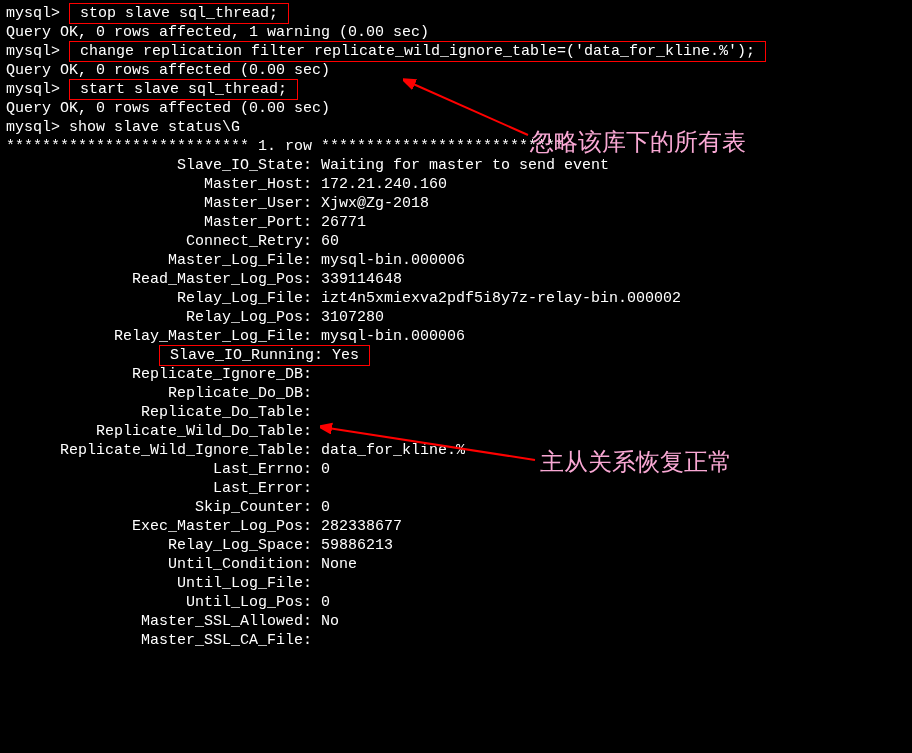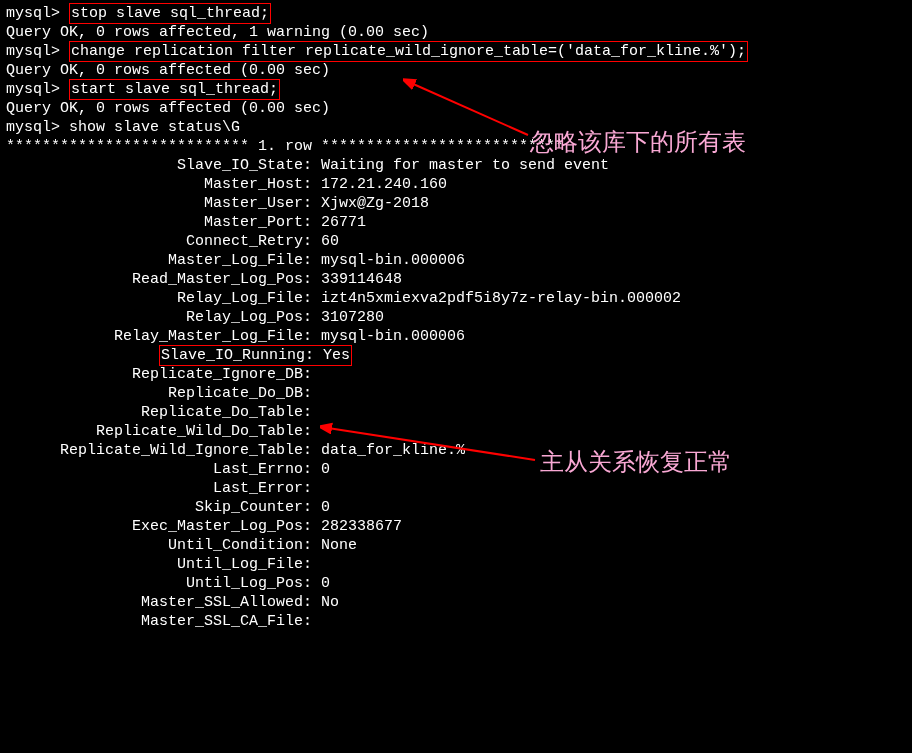--- a/index.html
+++ b/index.html
@@ -13,21 +13,21 @@
     width: 912px;
     height: 753px;
     box-sizing: border-box;
     overflow: hidden;
     position: relative;
   }
   .line { white-space: pre; }
   .box {
     display: inline-block;
     border: 1px solid #ff0000;
-    padding: 0 1px;
+    padding: 0 10px;
     margin-top: -1px;
     margin-bottom: -1px;
   }
   .annotation {
     position: absolute;
     color: #f9a8d4;
     font-family: "Microsoft YaHei", SimSun, sans-serif;
     font-size: 24px;
     font-weight: 500;
     line-height: 1;
@@ -62,20 +62,21 @@
     <div class="line">                 <span class="box">Slave_IO_Running: Yes</span></div>
     <div class="line">              Replicate_Ignore_DB: </div>
     <div class="line">                  Replicate_Do_DB: </div>
     <div class="line">               Replicate_Do_Table: </div>
     <div class="line">          Replicate_Wild_Do_Table: </div>
     <div class="line">      Replicate_Wild_Ignore_Table: data_for_kline.%</div>
     <div class="line">                       Last_Errno: 0</div>
     <div class="line">                       Last_Error: </div>
     <div class="line">                     Skip_Counter: 0</div>
     <div class="line">              Exec_Master_Log_Pos: 282338677</div>
+    <div class="line">                  Relay_Log_Space: 59886213</div>
     <div class="line">                  Until_Condition: None</div>
     <div class="line">                   Until_Log_File: </div>
     <div class="line">                    Until_Log_Pos: 0</div>
     <div class="line">               Master_SSL_Allowed: No</div>
     <div class="line">               Master_SSL_CA_File: </div>
   </div>
 
 <div class="annotation" style="left:530px; top:130px;">忽略该库下的所有表</div>
 
 <div class="annotation" style="left:540px; top:450px;">主从关系恢复正常</div>

